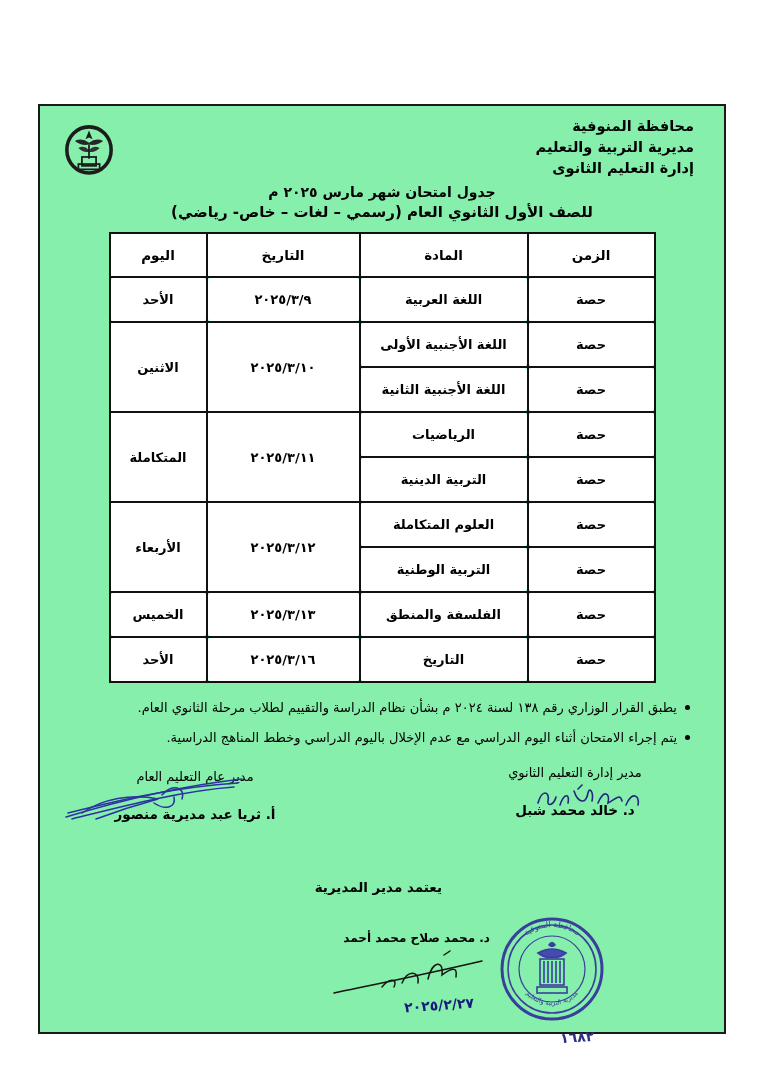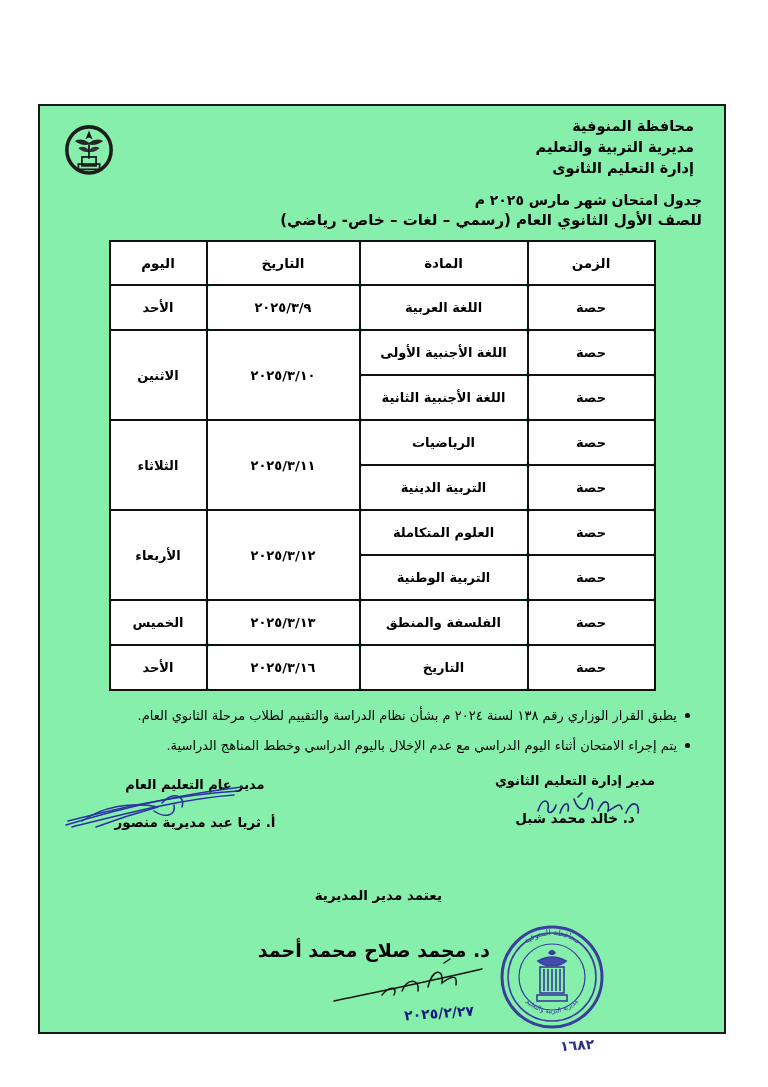--- a/index.html
+++ b/index.html
@@ -43,21 +43,22 @@
     font-weight:bold;
     white-space:nowrap;
   }
   .emblem{
     width:54px;height:62px;
     margin-top:2px;
     flex:0 0 auto;
   }
 
   .title-block{
-    margin-top:10px;
+    text-align:center;
+    margin-top:2px;
     line-height:1.45;
   }
   .title-line1{font-size:14px;font-weight:bold;}
   .title-line2{font-size:15px;font-weight:bold;}
 
   
   table.sched{
     border-collapse:collapse;
     width:545px;
     margin:8px auto 0 auto;
@@ -112,21 +113,21 @@
     margin-top:16px;
     height:92px;
   }
   .sig{
     position:absolute;
     text-align:center;
     width:230px;
   }
   .sig-right{right:12px;top:0;}
   .sig-left{left:18px;top:4px;}
-  .sig-title{font-size:13px;font-weight:bold;}
+  .sig-title{font-size:13px;font-weight:normal;}
   .sig-name{font-size:13.5px;font-weight:bold;margin-top:22px;}
   .scrawl{
     position:absolute;
     pointer-events:none;
   }
   .scrawl-right{right:52px;top:16px;}
   .scrawl-left{left:0px;top:8px;}
 
   
   .approval{
@@ -135,21 +136,21 @@
     height:230px;
   }
   .appr-label{
     position:absolute;
     right:260px;top:0;
     font-size:13.5px;font-weight:bold;
   }
   .appr-name{
     position:absolute;
     right:212px;top:52px;
-    font-size:19px;font-weight:bold;
+    font-size:12px;font-weight:bold;
   }
   .appr-sign{
     position:absolute;
     right:200px;top:70px;
   }
   .appr-date{
     position:absolute;
     right:228px;top:118px;
     font-size:14px;
     color:#17197a;
@@ -232,21 +233,21 @@
       </tr>
       <tr>
         <td class="row-cell">حصة</td>
         <td class="row-cell">اللغة الأجنبية الثانية</td>
       </tr>
 
       <tr>
         <td class="row-cell">حصة</td>
         <td class="row-cell">الرياضيات</td>
         <td rowspan="2">٢٠٢٥/٣/١١</td>
-        <td rowspan="2">الثلاثاء</td>
+        <td rowspan="2">المتكاملة</td>
       </tr>
       <tr>
         <td class="row-cell">حصة</td>
         <td class="row-cell">التربية الدينية</td>
       </tr>
 
       <tr>
         <td class="row-cell">حصة</td>
         <td class="row-cell">العلوم المتكاملة</td>
         <td rowspan="2">٢٠٢٥/٣/١٢</td>

